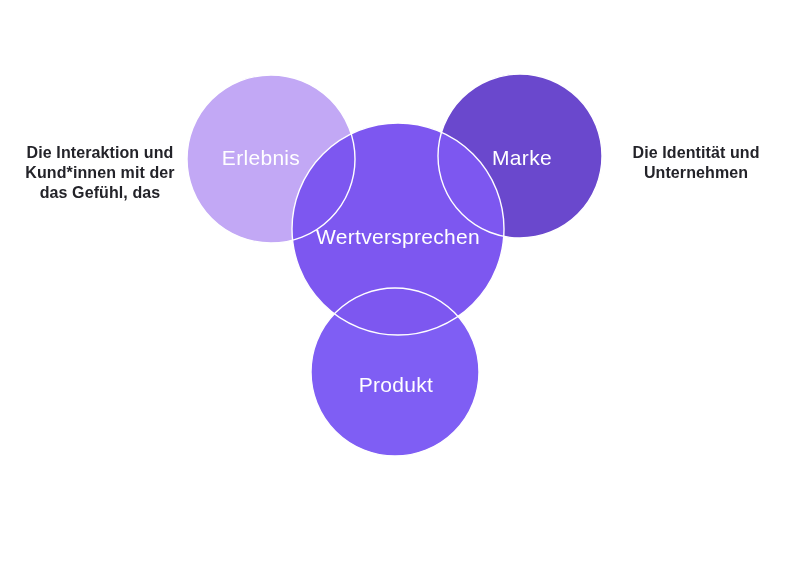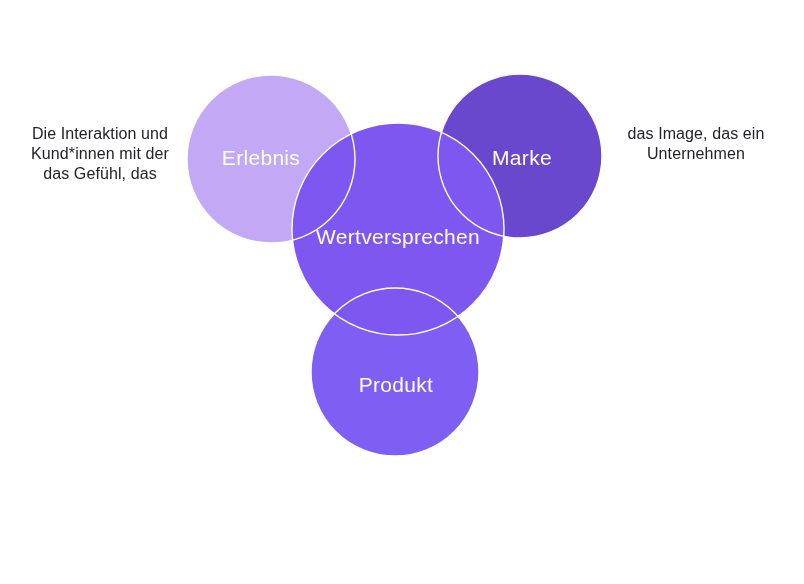--- a/index.html
+++ b/index.html
@@ -27,22 +27,23 @@
     text-anchor: middle;
     dominant-baseline: central;
   }
   .annotation {
     position: absolute;
     width: 190px;
     text-align: center;
     color: #232329;
     font-size: 16px;
     line-height: 20px;
-    font-weight: 400;
+    font-weight: 700;
     letter-spacing: 0.1px;
+    margin-top: 19px;
   }
   .annotation-left   { left: 5px;   top: 124px; }
   .annotation-right  { left: 601px; top: 124px; }
   .annotation-bottom { left: 294px; top: 488px; }
 </style>
 </head>
 <body>
 
 <div class="canvas">
 
@@ -66,18 +67,18 @@
     <text class="circle-label" x="396" y="384">Produkt</text>
   </svg>
 
   <div class="annotation annotation-left">
     <div>Die Interaktion und</div>
     <div>Kund*innen mit der</div>
     <div>das Gefühl, das</div>
   </div>
 
   <div class="annotation annotation-right">
-    <div>das Image, das ein</div>
+    <div>Die Identität und</div>
     <div>Unternehmen</div>
   </div>
 
 
 </div>
 
 </body></html>

